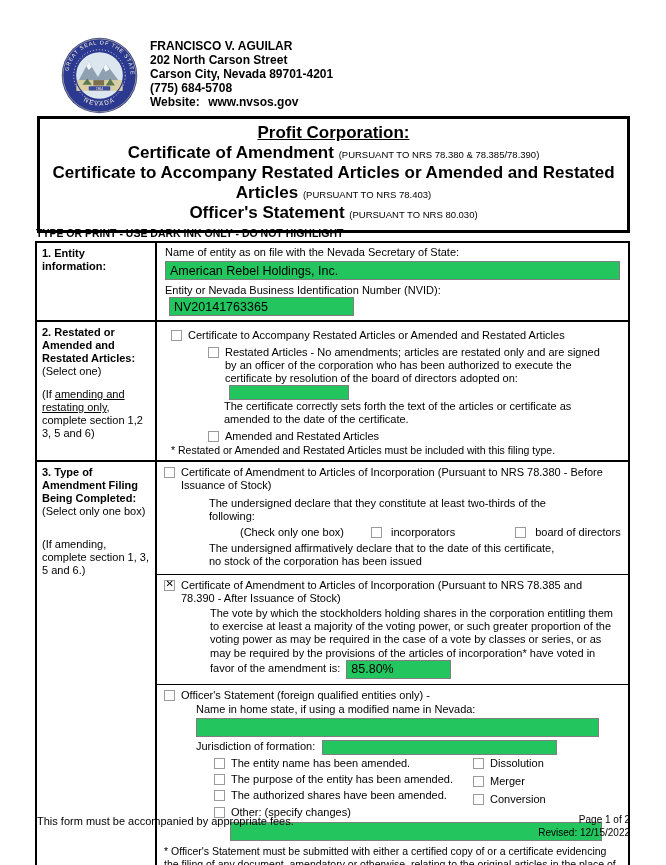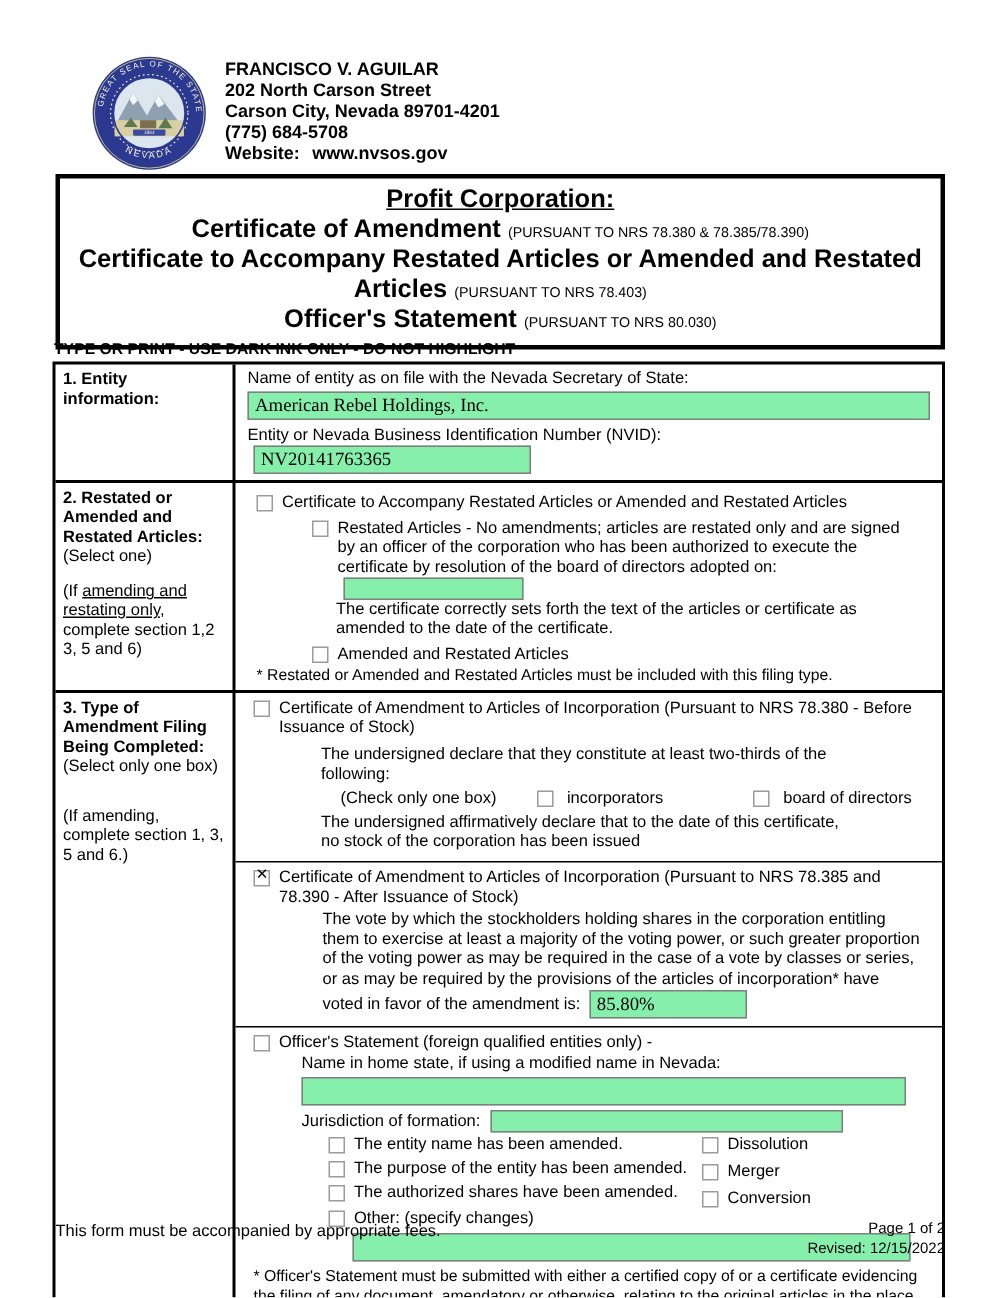--- a/index.html
+++ b/index.html
@@ -27,21 +27,21 @@
   .row + .row { border-top:2px solid #000; }
   .col-left { width:120px; min-width:120px; border-right:2px solid #000; padding:4px 4px 4px 5px;
               font-size:11px; line-height:1.18; }
   .col-left .b { font-weight:bold; }
   .col-left .gap { height:10px; }
   .col-right { flex:1; font-size:11px; line-height:1.2; }
   .pad { padding:3px 7px 4px; }
   .u { text-decoration:underline; }
 
   
-  input.box { border:1px solid #7f7f7f; background:#86efac; font-family:Liberation Serif, serif; font-size:12.5px;
+  input.box { border:1px solid #7f7f7f; background:#22c55e; font-family:Liberation Sans, sans-serif; font-size:12.5px;
               height:19px; padding:1px 4px; vertical-align:middle; }
   input.small { height:15px; font-size:11px; }
 
   
   .cb { display:inline-block; width:11px; height:11px; min-width:11px; border:1px solid #9b9b9b;
         background:#fff; position:relative; margin-top:1px; }
   .cb[data-checked="true"]::after { content:"\2715"; position:absolute; left:0.5px; top:-2.5px;
         font-size:10px; font-weight:bold; color:#000; }
   .cb-line { display:flex; gap:6px; align-items:flex-start; }
 
@@ -49,26 +49,26 @@
   .row1 .name-input { width:455px; margin:2px 0 3px; }
   .row1 .nvid-line { margin-top:1px; }
   .row1 .nvid-input { width:185px; margin-left:4px; }
 
   .row2 .col-right { padding:4px 7px 2px; }
   .row2 .sub { margin-left:37px; margin-top:3px; }
   .row2 .cont { margin-left:53px; }
   .row2 .date-input { width:120px; margin-left:4px; }
   .footnote { font-size:10.5px; margin-top:1px; }
 
-  .sub-block { padding:4px 12px 5px; }
+  .sub-block { padding:4px 7px 5px; }
   .sub-block + .sub-block { border-top:1.5px solid #000; }
   .blockA { min-height:105px; }
   .blockB { min-height:80px; }
   .indent1 { margin-left:45px; margin-top:4px; width:370px; }
-  .check-one-line { display:flex; align-items:center; margin-left:58px; margin-top:3px; }
+  .check-one-line { display:flex; align-items:center; margin-left:76px; margin-top:3px; }
   .check-one-line .lbl1 { margin-right:27px; }
   .check-one-line .cb { margin:0 9px 0 0; }
   .check-one-line .opt1 { margin-right:60px; }
   .affirm { margin-left:45px; margin-top:3px; width:360px; }
   .vote-text { margin-left:46px; margin-top:2px; }
   .vote-input { width:105px; height:20px; font-size:13px; margin-left:3px; }
 
   .blockC .subhead { margin-left:32px; margin-top:1px; }
   .home-input { display:block; width:403px; margin:2px 0 3px 32px; }
   .juris-line { margin-left:32px; margin-top:1px; }

